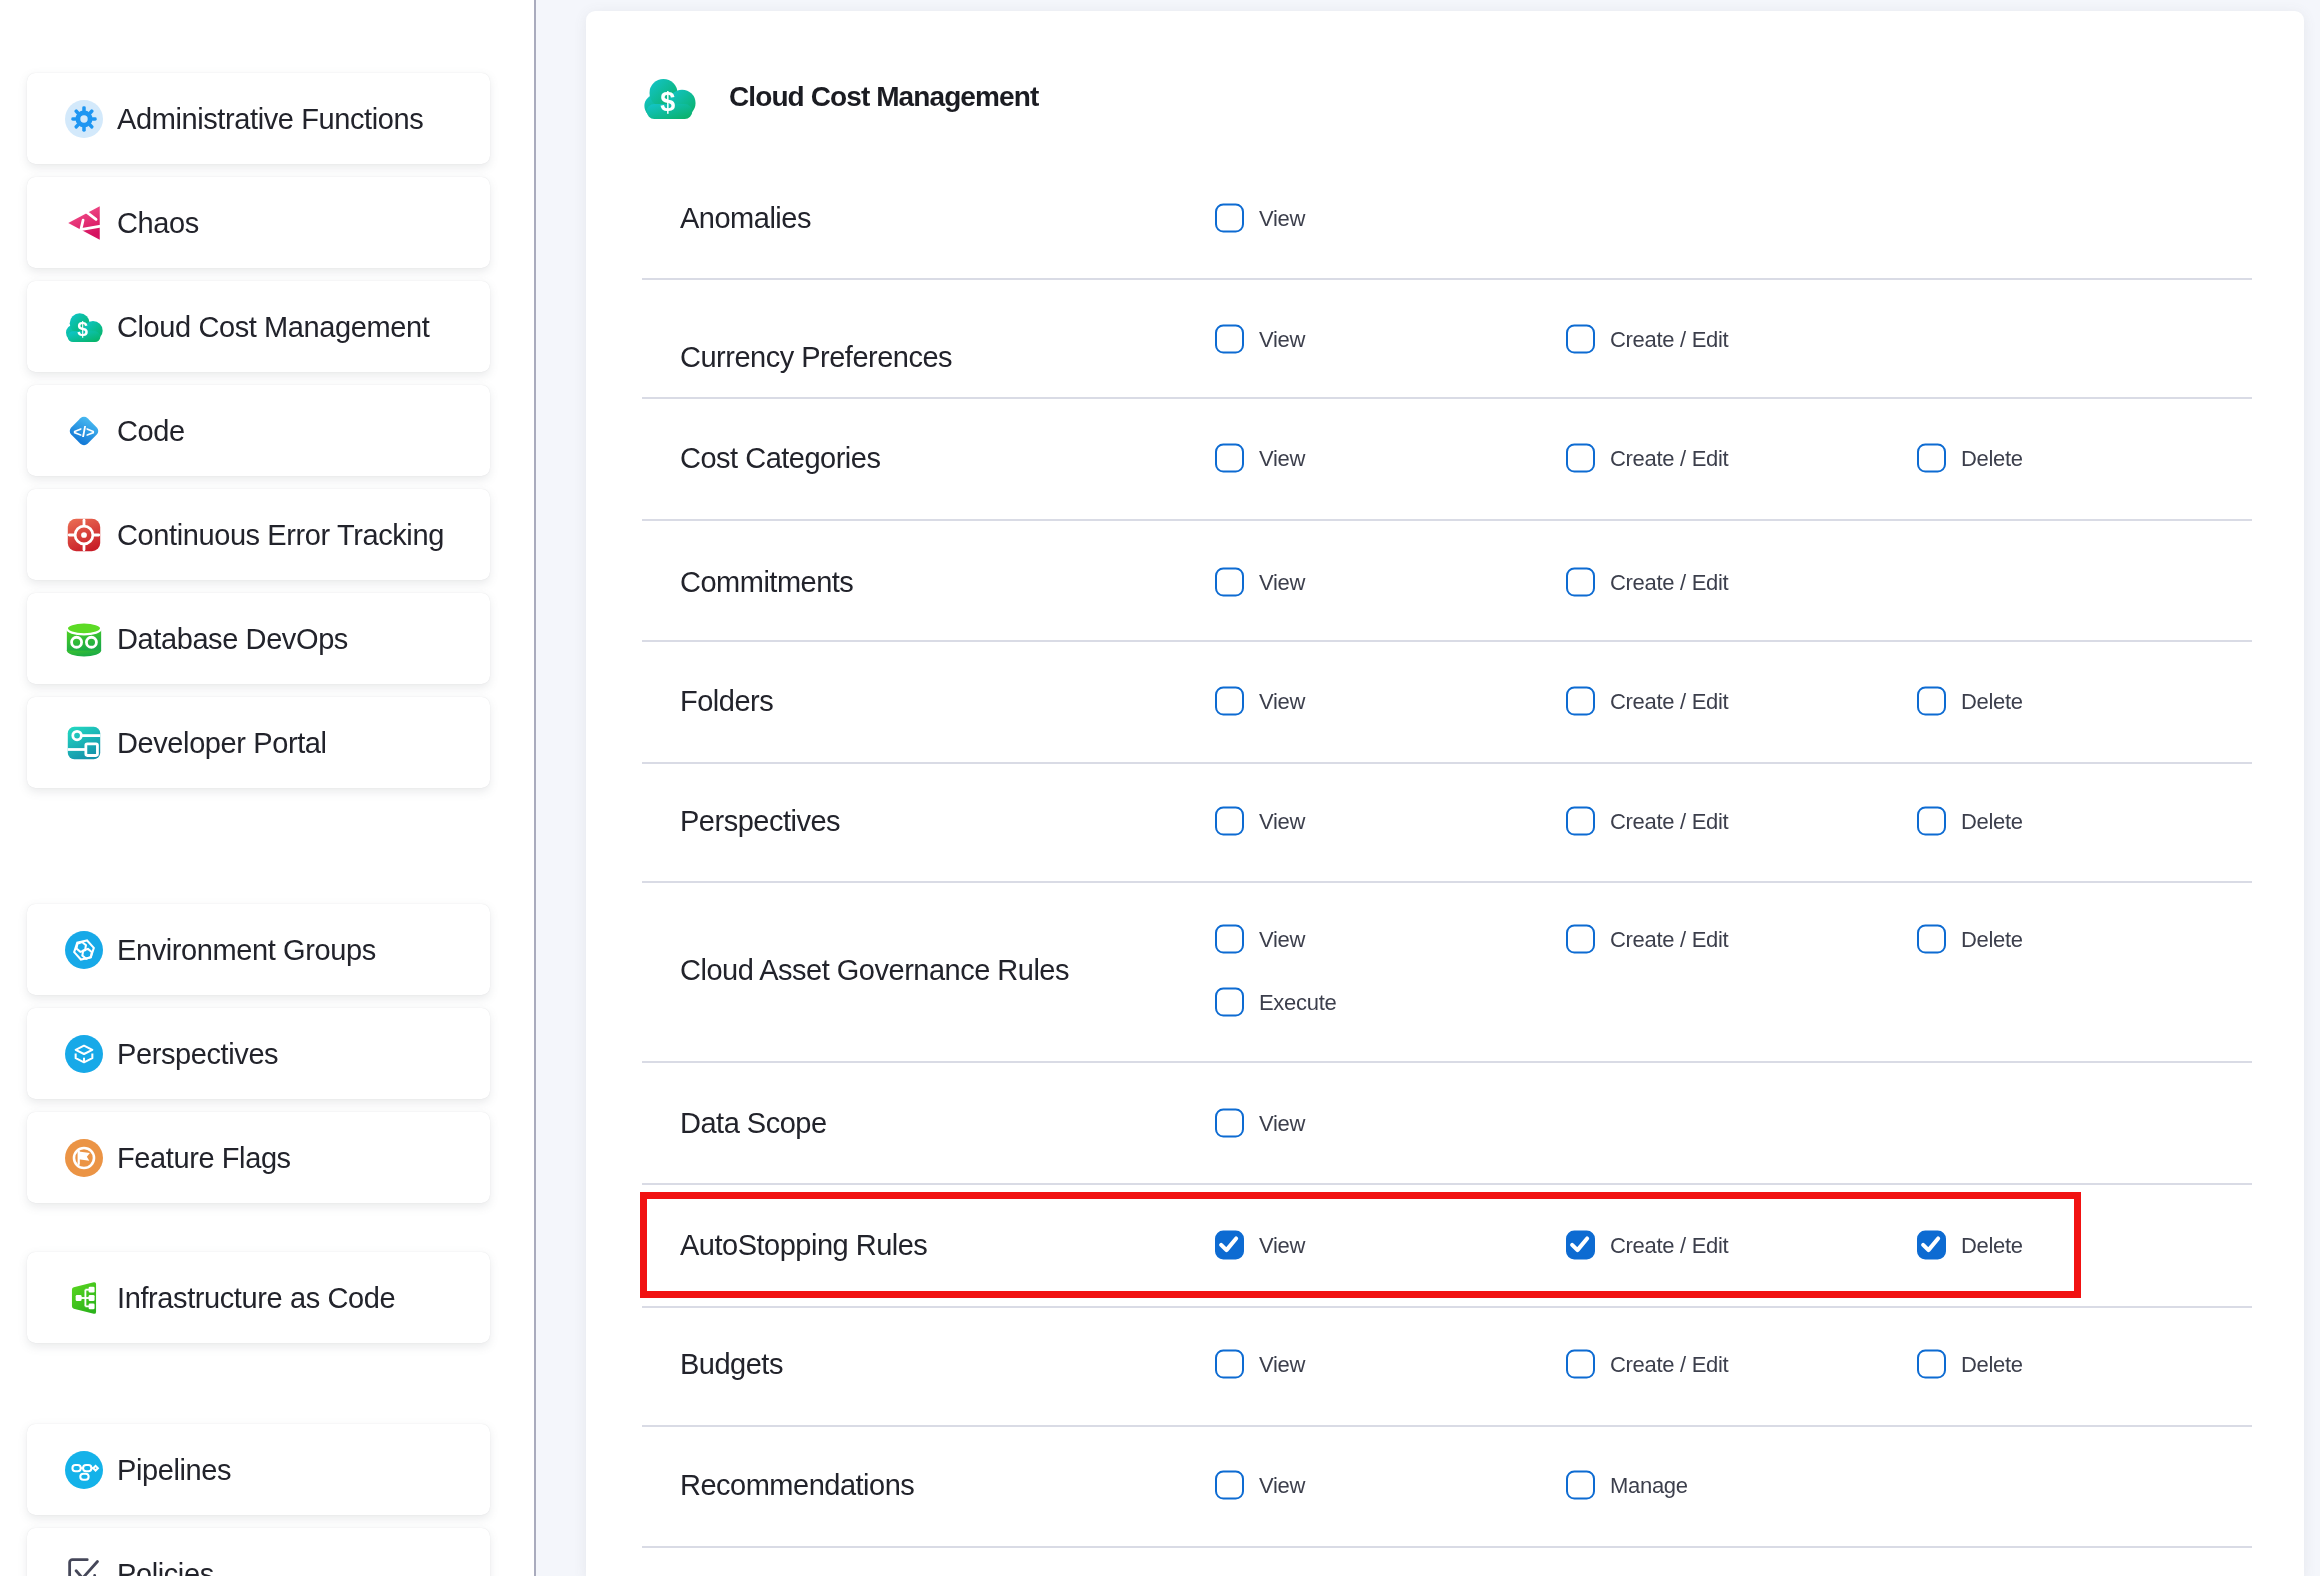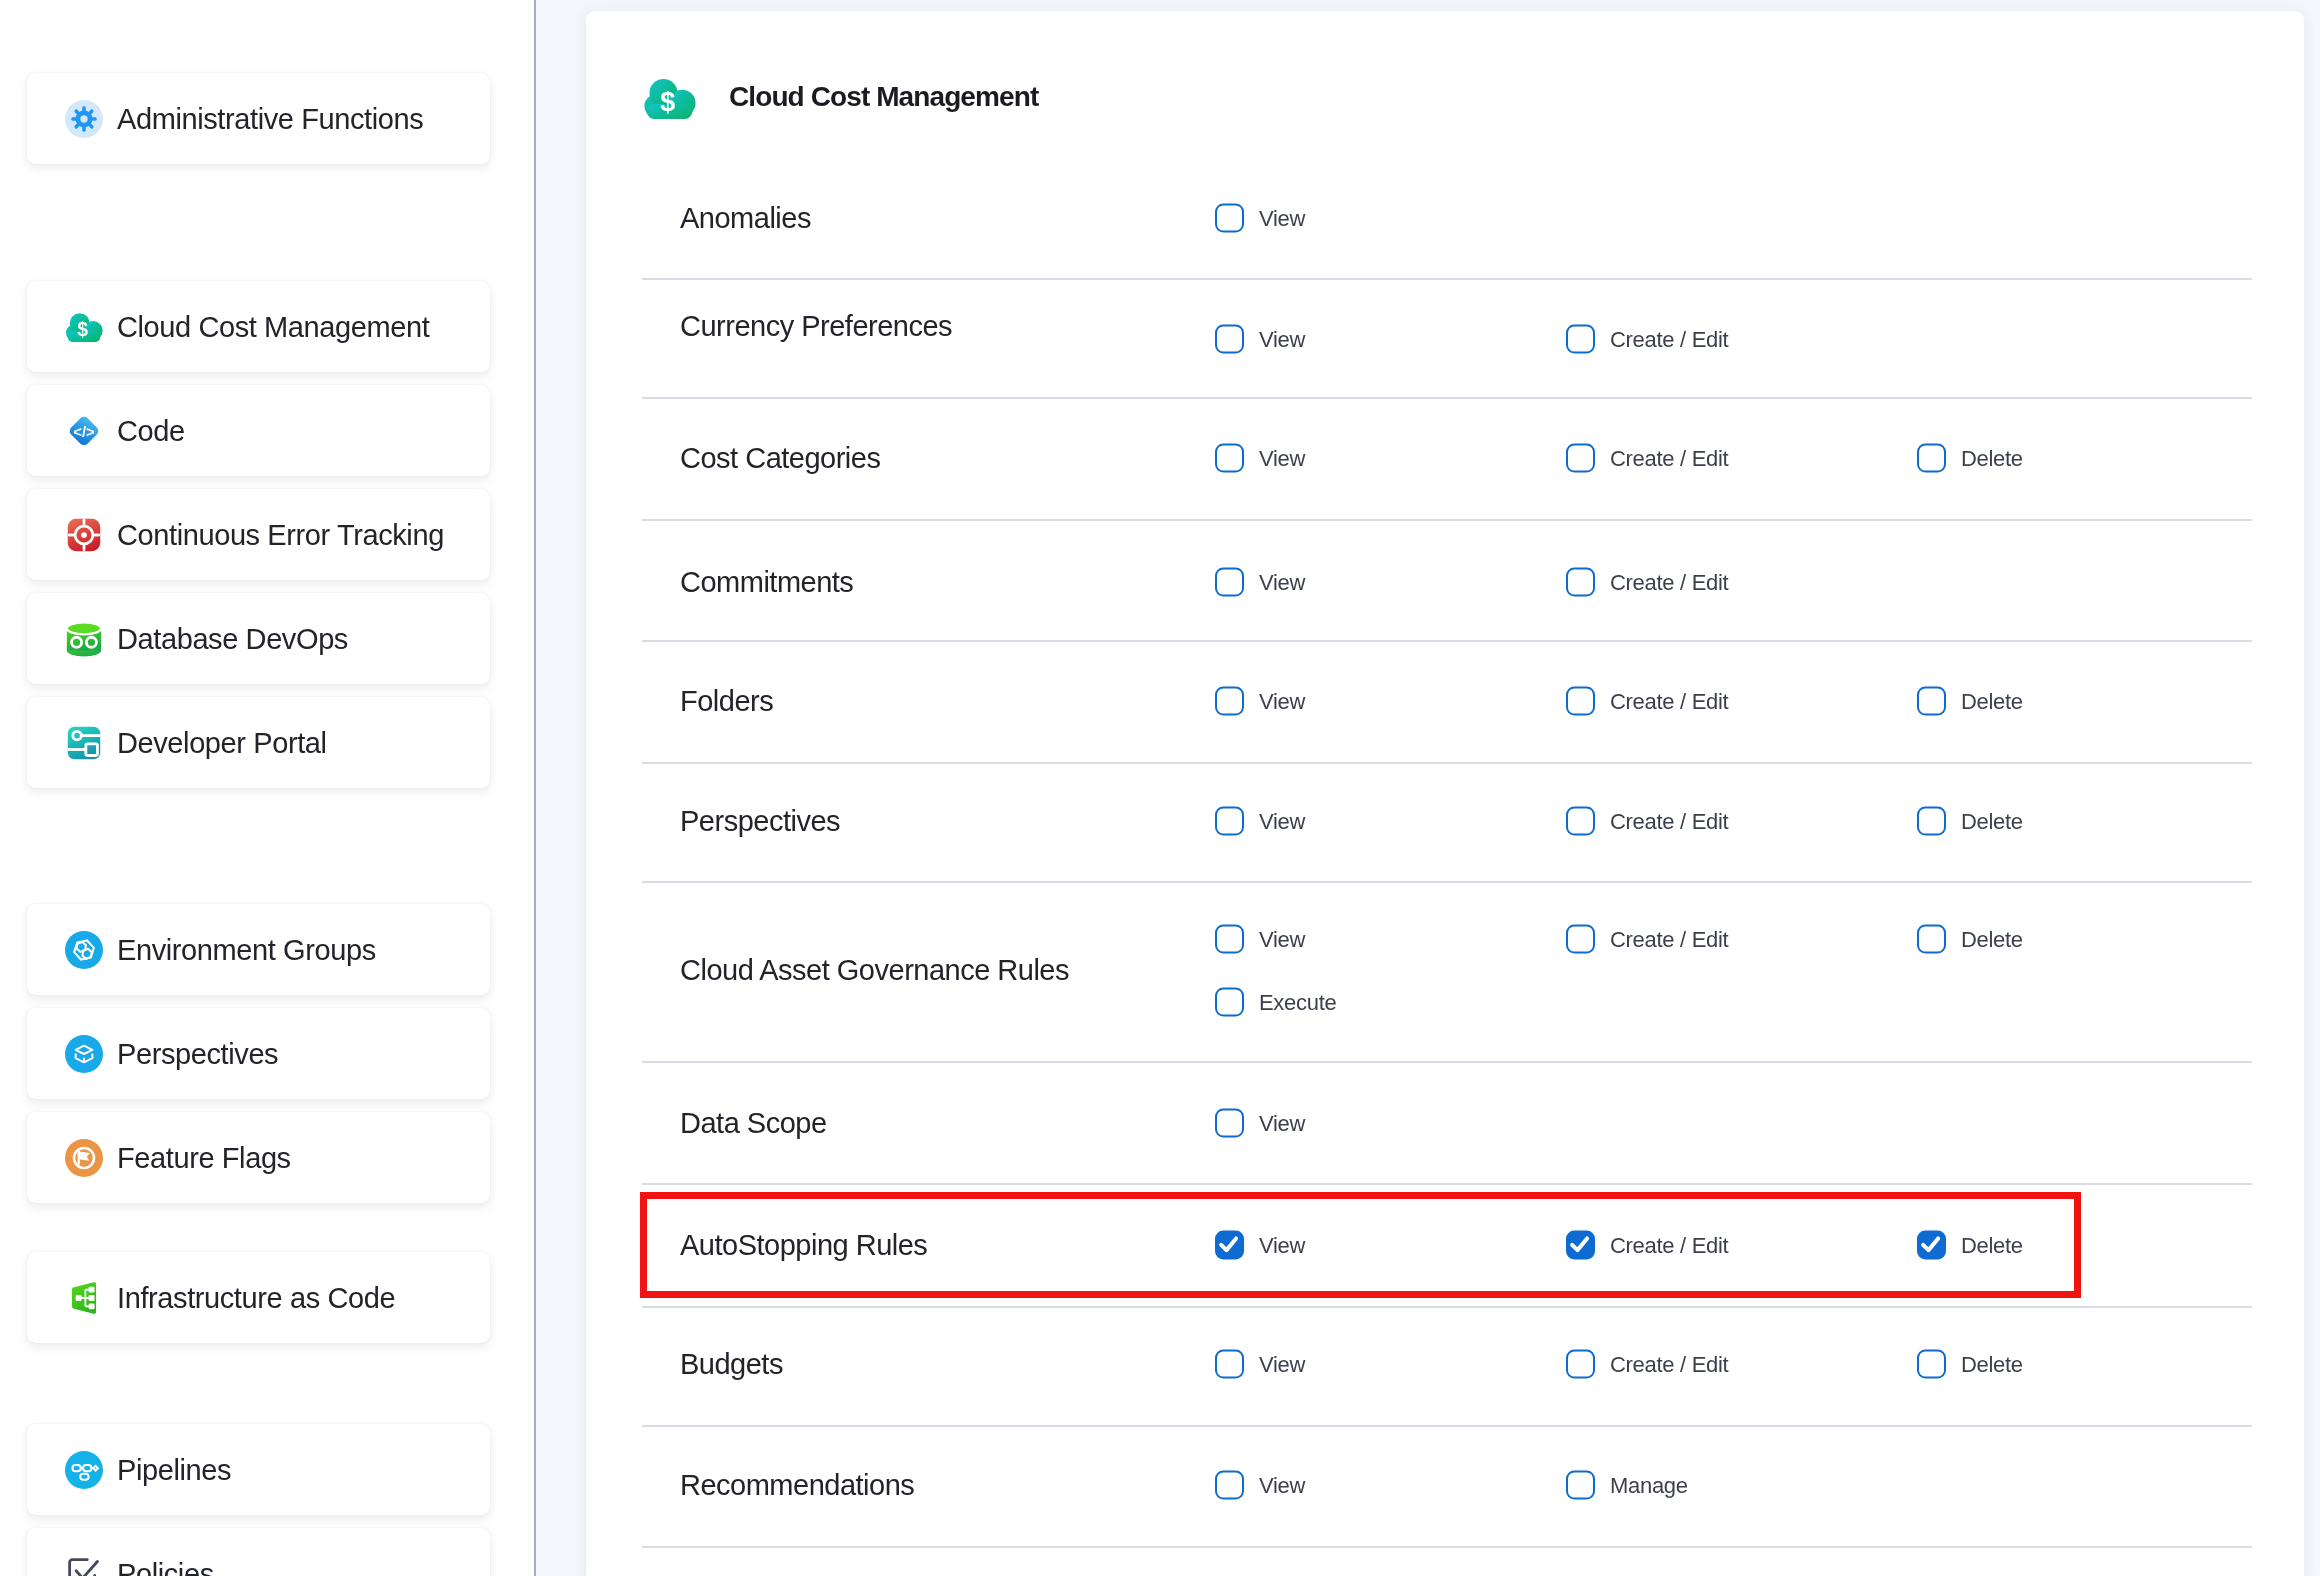--- a/index.html
+++ b/index.html
@@ -41,20 +41,37 @@
           <rect x="18.6" y="6.8" width="3.8" height="6" rx="1.6" transform="rotate(180 20.5 20.5)"></rect>
           <rect x="18.6" y="6.8" width="3.8" height="6" rx="1.6" transform="rotate(225 20.5 20.5)"></rect>
           <rect x="18.6" y="6.8" width="3.8" height="6" rx="1.6" transform="rotate(270 20.5 20.5)"></rect>
           <rect x="18.6" y="6.8" width="3.8" height="6" rx="1.6" transform="rotate(315 20.5 20.5)"></rect>
           <circle cx="20.5" cy="20.5" r="9.2"></circle>
         </g>
 <circle cx="20.5" cy="20.5" r="4" fill="#d3e9fb"></circle>
       </svg>
       <span class="lbl">Administrative Functions</span>
     </div>
+  <div class="card" style="top:177px">
+      <svg class="ic" width="38" height="38" viewBox="0 0 41 41">
+<defs>
+          <linearGradient id="chg" x1="0" y1="0" x2="0.4" y2="1">
+            <stop offset="0" stop-color="#f85b92"></stop>
+            <stop offset="1" stop-color="#d5115f"></stop>
+          </linearGradient>
+        </defs>
+<path d="M37.5 2.5 L37.5 38.5 L3.5 20.5 Z" fill="url(#chg)"></path>
+<g stroke="#ffffff" stroke-width="3" stroke-linecap="round">
+<path d="M20.5 6.5 L33.5 16.5" fill="none"></path>
+<path d="M19.5 17.5 L16.8 29" fill="none"></path>
+<path d="M18.5 27.5 L38.5 23.8" fill="none"></path>
+</g>
+      </svg>
+      <span class="lbl">Chaos</span>
+    </div>
   <div class="card" style="top:281px">
       <svg class="ic" width="38" height="30" viewBox="0 0 57 45">
 <defs>
           <linearGradient id="ccms" x1="0" y1="0" x2="1" y2="1">
             <stop offset="0" stop-color="#0fc6cf"></stop>
             <stop offset="1" stop-color="#05b35f"></stop>
           </linearGradient>
         </defs>
 <g fill="url(#ccms)">
 <circle cx="13.5" cy="31" r="12"></circle>
@@ -230,21 +247,21 @@
     </g>
     <text x="26.5" y="36.5" text-anchor="middle" font-size="29" font-weight="bold" fill="#ffffff" font-family="Liberation Sans,sans-serif">$</text>
   </svg>
   <div class="hdrtitle">Cloud Cost Management</div>
 
   <div class="rl" style="top:218px">Anomalies</div>
   <div class="perm" style="left:1215px;top:218px">
       <span class="cb"></span>
       <span class="pt">View</span>
     </div>
-  <div class="rl" style="top:326px">Currency Preferences</div>
+  <div class="rl" style="top:357px">Currency Preferences</div>
   <div class="perm" style="left:1215px;top:339px">
       <span class="cb"></span>
       <span class="pt">View</span>
     </div>
   <div class="perm" style="left:1566px;top:339px">
       <span class="cb"></span>
       <span class="pt">Create / Edit</span>
     </div>
   <div class="rl" style="top:458px">Cost Categories</div>
   <div class="perm" style="left:1215px;top:458px">

